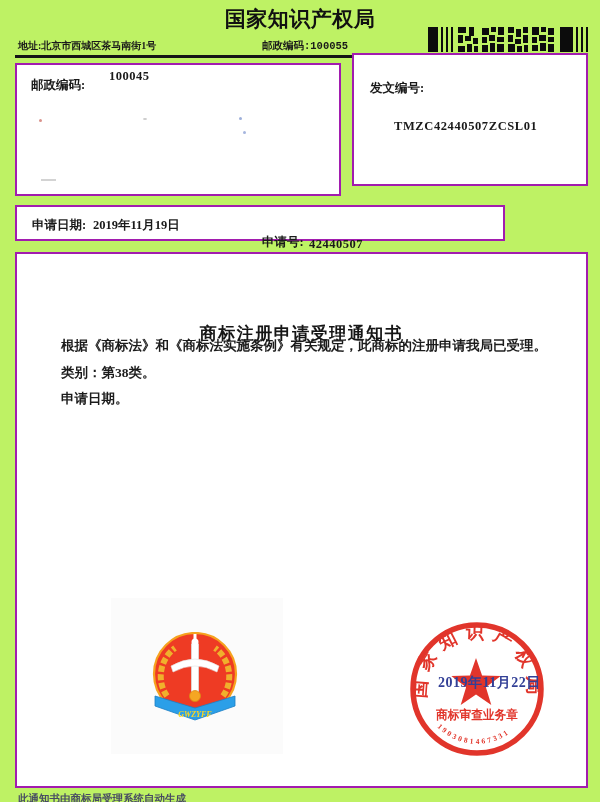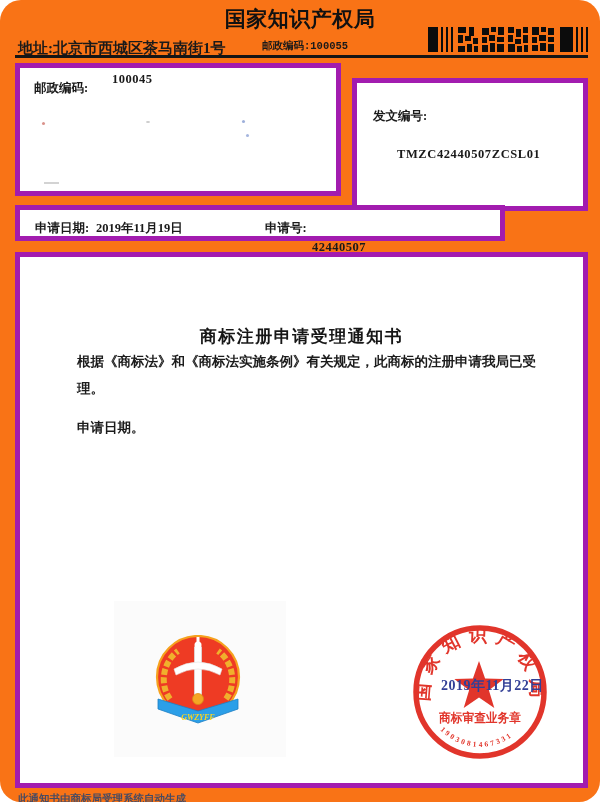--- a/index.html
+++ b/index.html
@@ -1,61 +1,61 @@
 <!DOCTYPE html>
 <html><head>
 <meta charset="utf-8">
 <style>
   * { margin:0; padding:0; box-sizing:border-box; }
   html,body { background:#ffffff; }
   .page {
-    position:relative; width:600px; height:802px; background:#f97316;
+    position:relative; width:600px; height:802px; background:#bef264;
     overflow:hidden; font-family:"Liberation Serif", serif;
-    color:#1a1a1a; font-weight:bold;border-radius:21px;
+    color:#1a1a1a; font-weight:bold;
   }
   
   .agency-title { position:absolute; top:5px; left:0; right:0; text-align:center;
     font-size:21px; font-weight:bold; letter-spacing:0.5px; color:#111; }
-  .hdr-address { position:absolute; left:18px; top:39px; font-size:15px; }
+  .hdr-address { position:absolute; left:18px; top:39px; font-size:10px; }
   .hdr-postal  { position:absolute; left:262px; top:39px; font-size:10.5px;font-family:Liberation Mono, monospace; }
   .hdr-rule { position:absolute; left:15px; top:55px; width:573px; height:3px; background:#151515; }
   
   .barcode { position:absolute; left:428px; top:27px; height:25px; width:164px;
     display:flex; align-items:stretch; }
   .bc-sq  { width:10px; background:#0c0c0c; margin-right:3px; }
   .bc-sq2 { width:13px; background:#0c0c0c; margin:0 3px 0 4px; }
   .bc-bar { width:2px; background:#0c0c0c; margin-right:3px; }
   .bc-pattern { width:96px; margin:0 2px; }
   
-  .box { position:absolute; border:5px solid #a21caf; background:#fff; }
+  .box { position:absolute; border:2px solid #a21caf; background:#fff; }
   .recipient-box { left:15px; top:63px; width:326px; height:133px; }
-  .dispatch-box  { left:352px; top:78px; width:236px; height:133px; }
+  .dispatch-box  { left:352px; top:53px; width:236px; height:133px; }
   .app-bar       { left:15px; top:205px; width:490px; height:36px; }
   .notice-box    { left:15px; top:252px; width:573px; height:536px; }
   .lbl { font-size:12.5px; }
   .recip-label { position:absolute; left:14px; top:12px; }
   .recip-value { position:absolute; left:92px; top:4px; letter-spacing:0.5px; }
   .speck { position:absolute; border-radius:50%; }
   .sp1 { left:22px; top:54px;  width:3px; height:3px; background:#c4574d; opacity:.65; }
   .sp2 { left:126px; top:53px; width:4px; height:2px; background:#9a9a9a; opacity:.5; }
   .sp3 { left:222px; top:52px; width:3px; height:3px; background:#5b79c2; opacity:.6; }
   .sp4 { left:226px; top:66px; width:3px; height:3px; background:#5b79c2; opacity:.55; }
   .sp5 { left:24px; top:114px; width:15px; height:2px; background:#b5b5b5; opacity:.6; border-radius:0; }
   .disp-label { position:absolute; left:16px; top:25px; }
   .disp-value { position:absolute; left:40px; top:64px; font-size:12.5px; letter-spacing:0.6px;text-align:right; }
   .app-date-label { position:absolute; left:15px;  top:10px; }
   .app-date-value { position:absolute; left:66px;  top:10px;margin-left:10px; }
-  .app-num-label  { position:absolute; left:245px; top:10px; }
+  .app-num-label  { position:absolute; left:245px; top:27px; }
   .app-num-value  { position:absolute; left:292px; top:10px; letter-spacing:0.5px;margin-top:20px; }
   
   .notice-title { position:absolute; top:20px; left:0; right:0; text-align:center;
     font-size:17px; letter-spacing:1.5px; color:#161616;margin-top:48px; }
   .notice-text { position:absolute; left:44px; right:14px; top:79px;
     font-size:13.5px; line-height:26.5px; color:#1c1c1c; }
-  .notice-text p { margin:13px; }
+  .notice-text p { margin:0; }
   
   .emblem-backdrop { position:absolute; left:94px; top:344px; width:172px; height:156px;
     background:#fbfbfb; }
   .emblem { position:absolute; left:126px; top:378px; width:104px; height:96px; }
   
   .seal { position:absolute; left:385px; top:360px; width:150px; height:150px; opacity:.95; }
   .seal-date { position:absolute; left:421px; top:420px; font-size:14px;
     color:#323f96; letter-spacing:0.5px; white-space:nowrap; }
   
   .footer-note { position:absolute; left:18px; top:792px; width:168px; height:10px;
@@ -143,20 +143,21 @@
     <span class="lbl app-date-value">2019年11月19日</span>
     <span class="lbl app-num-label">申请号:</span>
     <span class="lbl app-num-value">42440507</span>
   </div>
 
   <div class="box notice-box">
     <div class="notice-title">商标注册申请受理通知书</div>
 
     <div class="notice-text">
       <p>根据《商标法》和《商标法实施条例》有关规定，此商标的注册申请我局已受理。</p>
+      <p>类别：第38类。</p>
       <p>申请日期。</p>
     </div>
 
     <div class="emblem-backdrop"></div>
 
     <svg class="emblem" viewBox="0 0 104 96">
       <circle cx="52" cy="42" r="41" fill="#ee3b24" stroke="#f6a21e" stroke-width="2.2"></circle>
       <path d="M 24 64 C 13 49, 17 27, 32 16" fill="none" stroke="#f0b02c" stroke-width="6" stroke-dasharray="6 2.5"></path>
       <path d="M 80 64 C 91 49, 87 27, 72 16" fill="none" stroke="#f0b02c" stroke-width="6" stroke-dasharray="6 2.5"></path>
       <rect x="48.5" y="12" width="7" height="50" fill="#ffffff" stroke="#dddddd" stroke-width="0.8"></rect>

